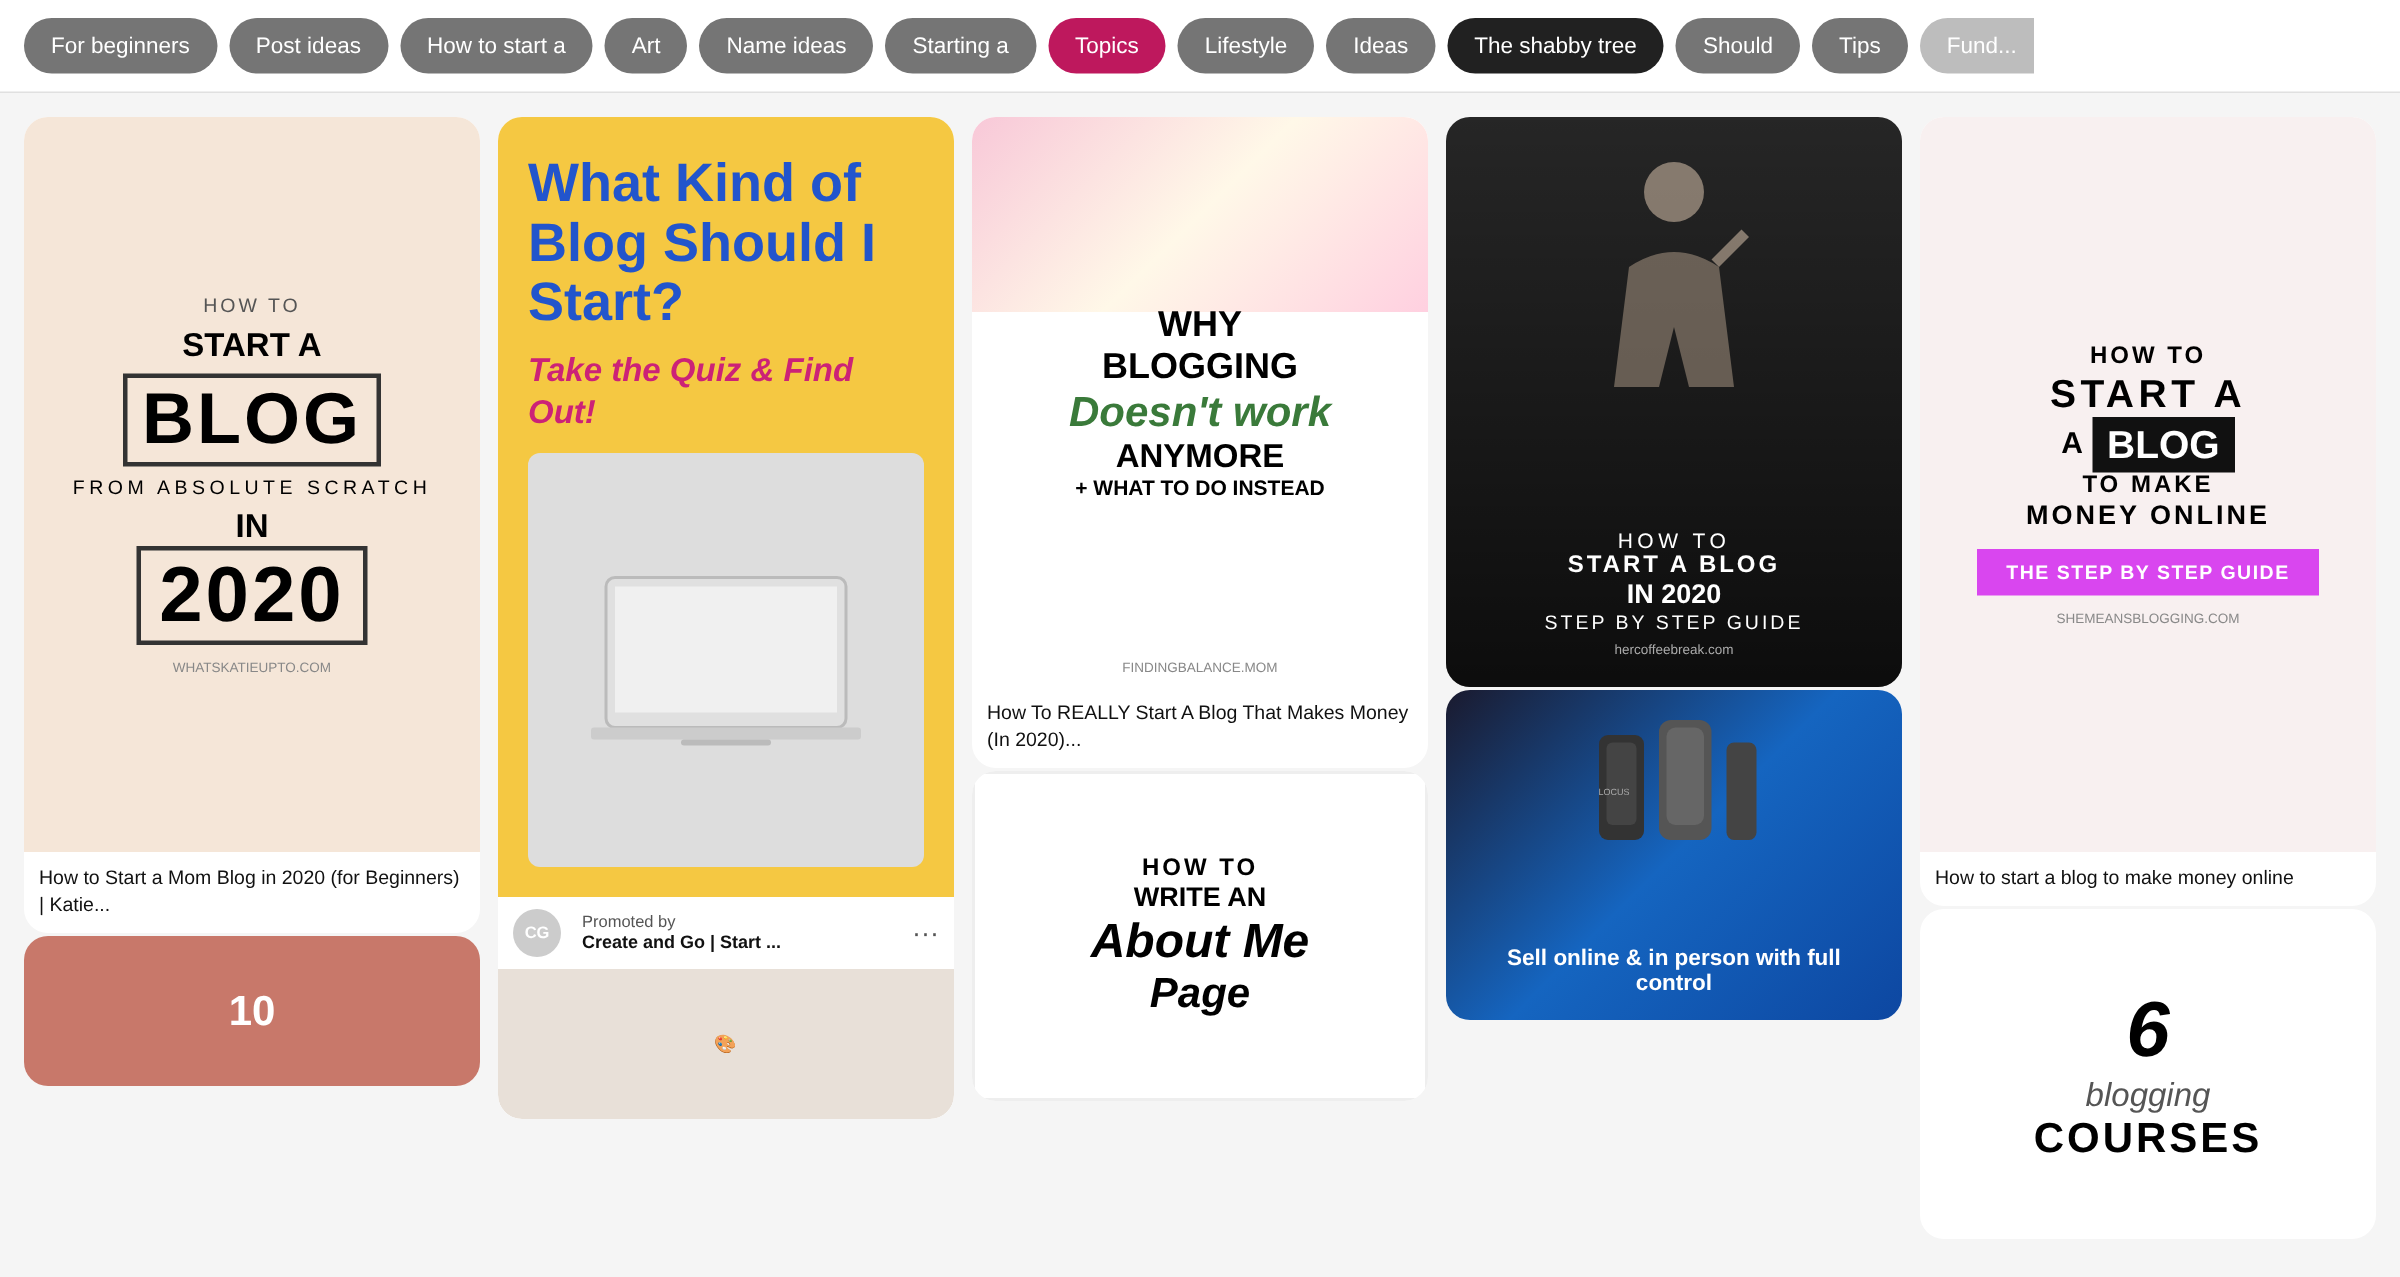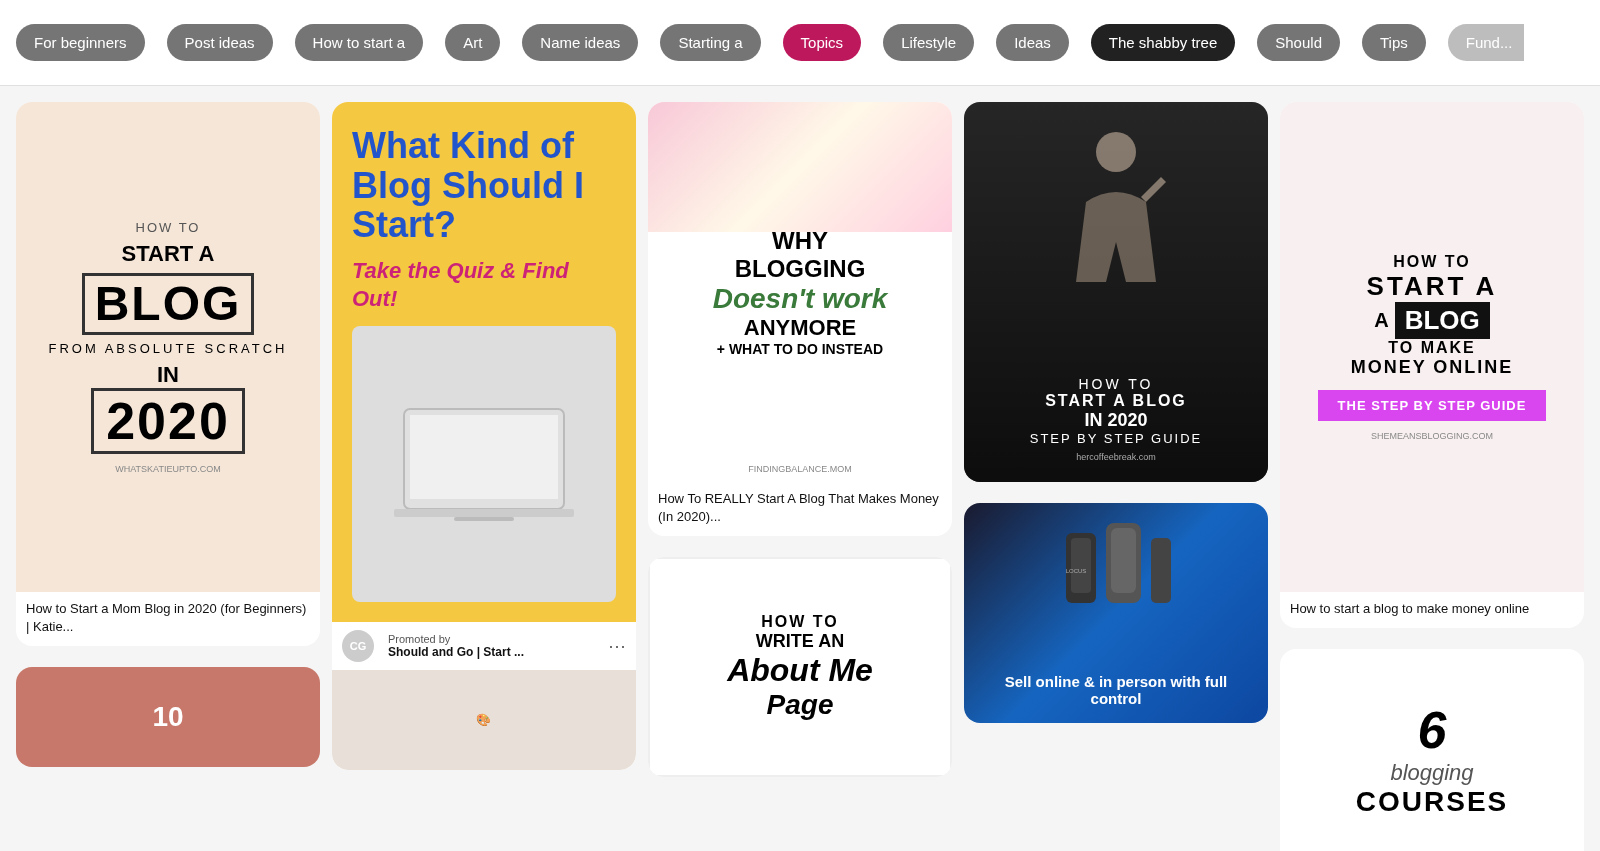--- a/index.html
+++ b/index.html
@@ -2,22 +2,22 @@
 <html><head>
   <meta charset="utf-8">
   <style>
     * { box-sizing: border-box; margin: 0; padding: 0; }
     body { font-family: -apple-system, BlinkMacSystemFont, 'Segoe UI', sans-serif; background: #f5f5f5; overflow-x: hidden; }
 
     
     .tag-bar {
       display: flex;
       align-items: center;
-      gap: 22px;
-      padding: 24px 16px;
+      gap: 8px;
+      padding: 12px 16px;
       background: #fff;
       overflow-x: auto;
       white-space: nowrap;
       border-bottom: 1px solid #e0e0e0;
     }
     .tag-bar::-webkit-scrollbar { display: none; }
     .tag-pill {
       display: inline-flex;
       align-items: center;
       padding: 10px 18px;
@@ -35,21 +35,21 @@
     .tag-pill.partial { background: #bdbdbd; border-radius: 24px 0 0 24px; padding-right: 12px; }
 
     
     .grid {
       padding: 16px;
       columns: 5;
       column-gap: 12px;
     }
     .card {
       break-inside: avoid;
-      margin-bottom: 21px;
+      margin-bottom: 2px;
       border-radius: 16px;
       overflow: hidden;
       background: #fff;
       cursor: pointer;
     }
     .card-text {
       padding: 8px 10px 10px;
       font-size: 13px;
       font-weight: 500;
       color: #111;
@@ -250,21 +250,21 @@
           <rect x="26" y="16" width="148" height="84" fill="#f0f0f0"></rect>
           <rect x="10" y="110" width="180" height="8" rx="2" fill="#ccc"></rect>
           <rect x="70" y="118" width="60" height="4" rx="2" fill="#bbb"></rect>
         </svg>
       </div>
     </div>
     <div class="card-promo">
       <div class="promo-avatar">CG</div>
       <div class="promo-info">
         <div class="promo-promoted">Promoted by</div>
-        <div class="promo-name">Should and Go | Start ...</div>
+        <div class="promo-name">Create and Go | Start ...</div>
       </div>
       <div class="promo-dots">···</div>
     </div>
 
     <div style="height:100px;background:#e8e0d8;display:flex;align-items:center;justify-content:center;border-radius:0 0 16px 16px;">
       <div style="font-size:12px;color:#666;">🎨</div>
     </div>
   </div>
 
   <div class="card">

